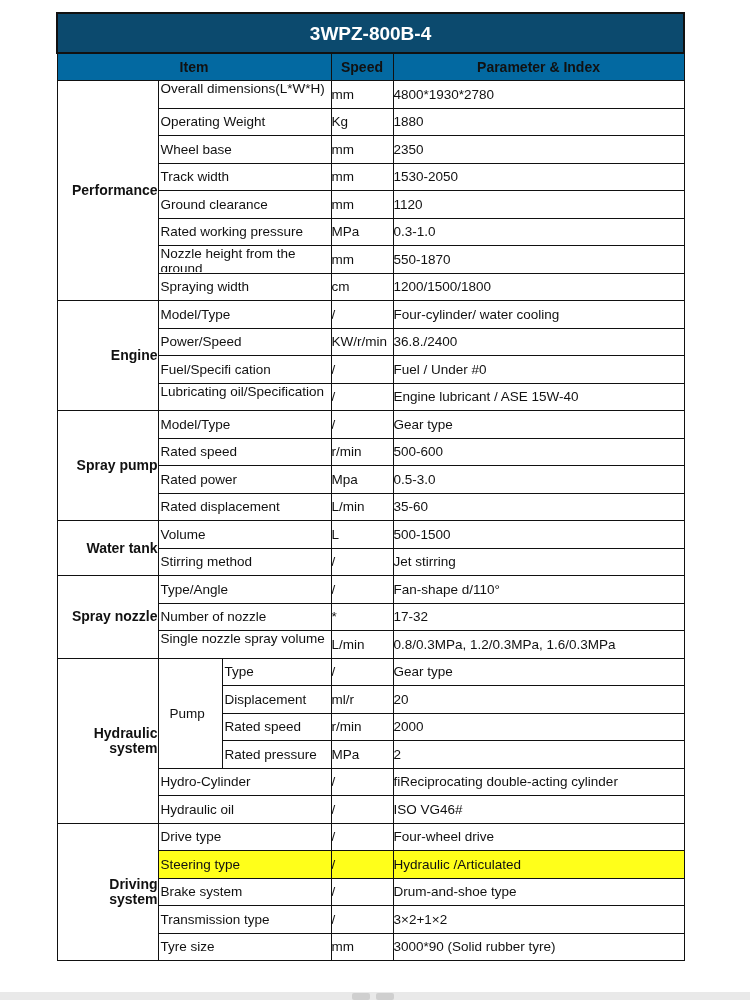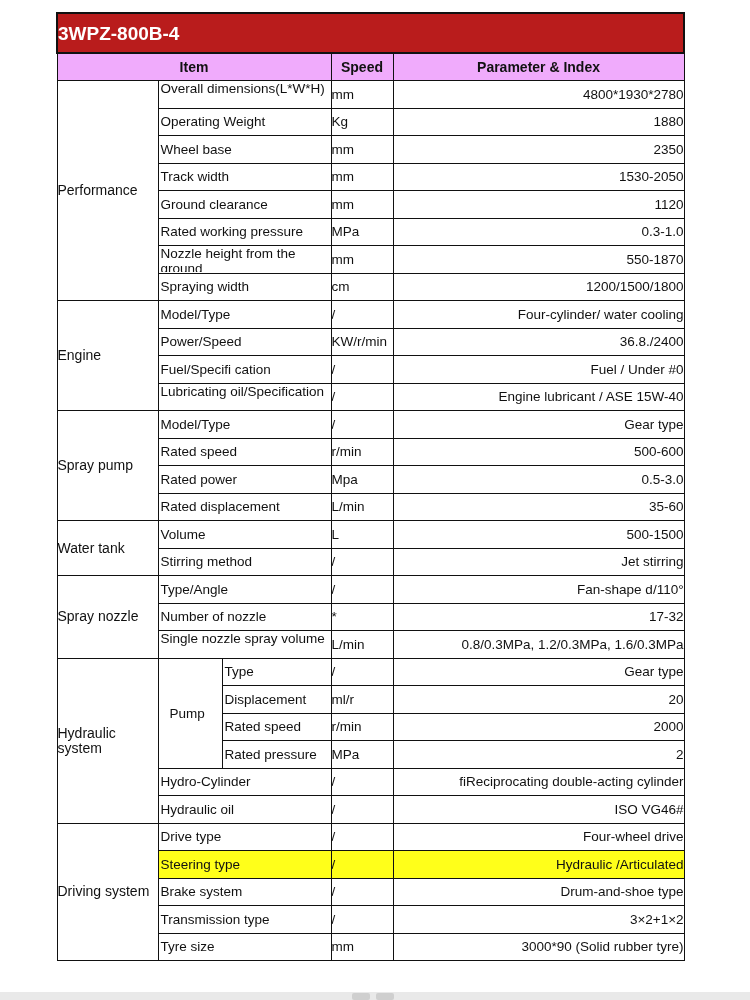--- a/index.html
+++ b/index.html
@@ -1,29 +1,29 @@
 <!DOCTYPE html>
 <html><head>
 <meta charset="utf-8">
 <style>
   html, body { margin:0; padding:0; }
   body { width:750px; height:1000px; background:#ffffff; position:relative; overflow:hidden;
          font-family:"Liberation Sans", sans-serif; color:#111; }
   .sheet { position:absolute; left:56px; top:12px; width:627px; }
   table { border-collapse:collapse; width:627px; table-layout:fixed; }
   td, th { border:1.5px solid #111; padding:0; font-size:13.5px; line-height:15px; overflow:hidden; white-space:nowrap; }
-  .title { background:#b91c1c; color:#ffffff; font-weight:bold; font-size:19px; text-align:left; height:38px; border:2px solid #111; }
-  .head th { font-weight:bold; font-size:14px; height:26px; background:#f0abfc; }
+  .title { background:#0c4a6e; color:#ffffff; font-weight:bold; font-size:19px; text-align:center; height:38px; border:2px solid #111; }
+  .head th { font-weight:bold; font-size:14px; height:26px; background:#0369a1; }
   tr.r td { height:26.5px; }
-  td.cat { font-weight:normal; text-align:left; white-space:normal; font-size:14px; }
+  td.cat { font-weight:bold; text-align:right; white-space:normal; font-size:14px; }
   td.item { text-align:left; padding-left:2px; }
   td.item.wrap { white-space:normal; vertical-align:top; height:26px; line-height:15px;margin-top:28px; }
   td.item.wrap div { height:26px; overflow:hidden; }
   td.unit { text-align:left; }
-  td.val { text-align:right; }
+  td.val { text-align:left; }
   td.sub { text-align:left; padding-left:11px; vertical-align:middle; }
   tr.hl td.item, tr.hl td.unit, tr.hl td.val { background:#ffff1a; }
   .bottom-bar { position:absolute; left:0; top:992px; width:750px; height:8px; background:#e9e9e9; }
   .bottom-bar .thumb1 { position:absolute; left:352px; top:1px; width:18px; height:7px; background:#cfcfcf; border-radius:2px; }
   .bottom-bar .thumb2 { position:absolute; left:376px; top:1px; width:18px; height:7px; background:#cfcfcf; border-radius:2px; }
 </style>
 </head>
 <body>
 
 <div class="sheet">

